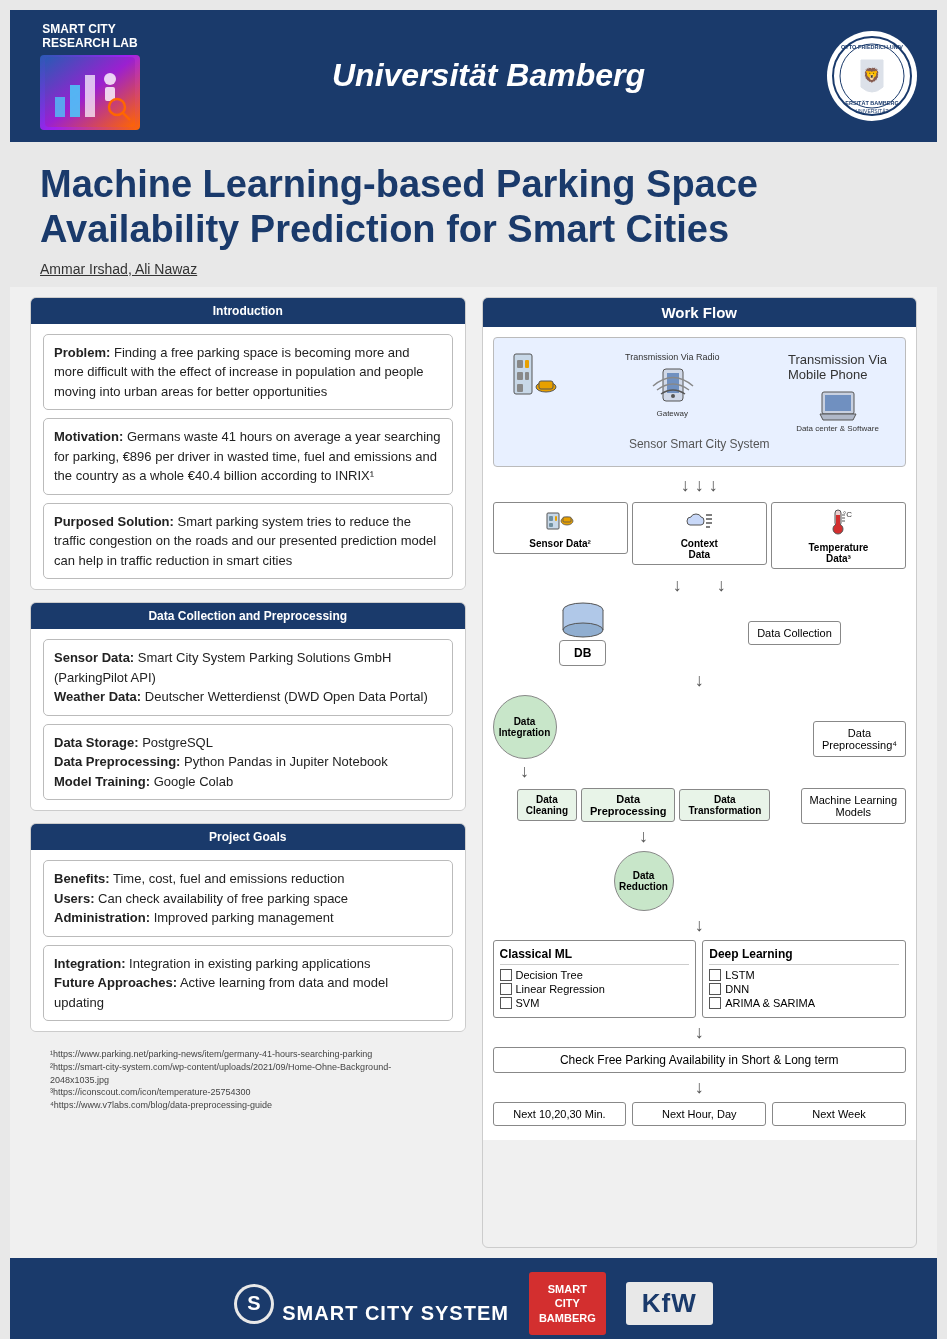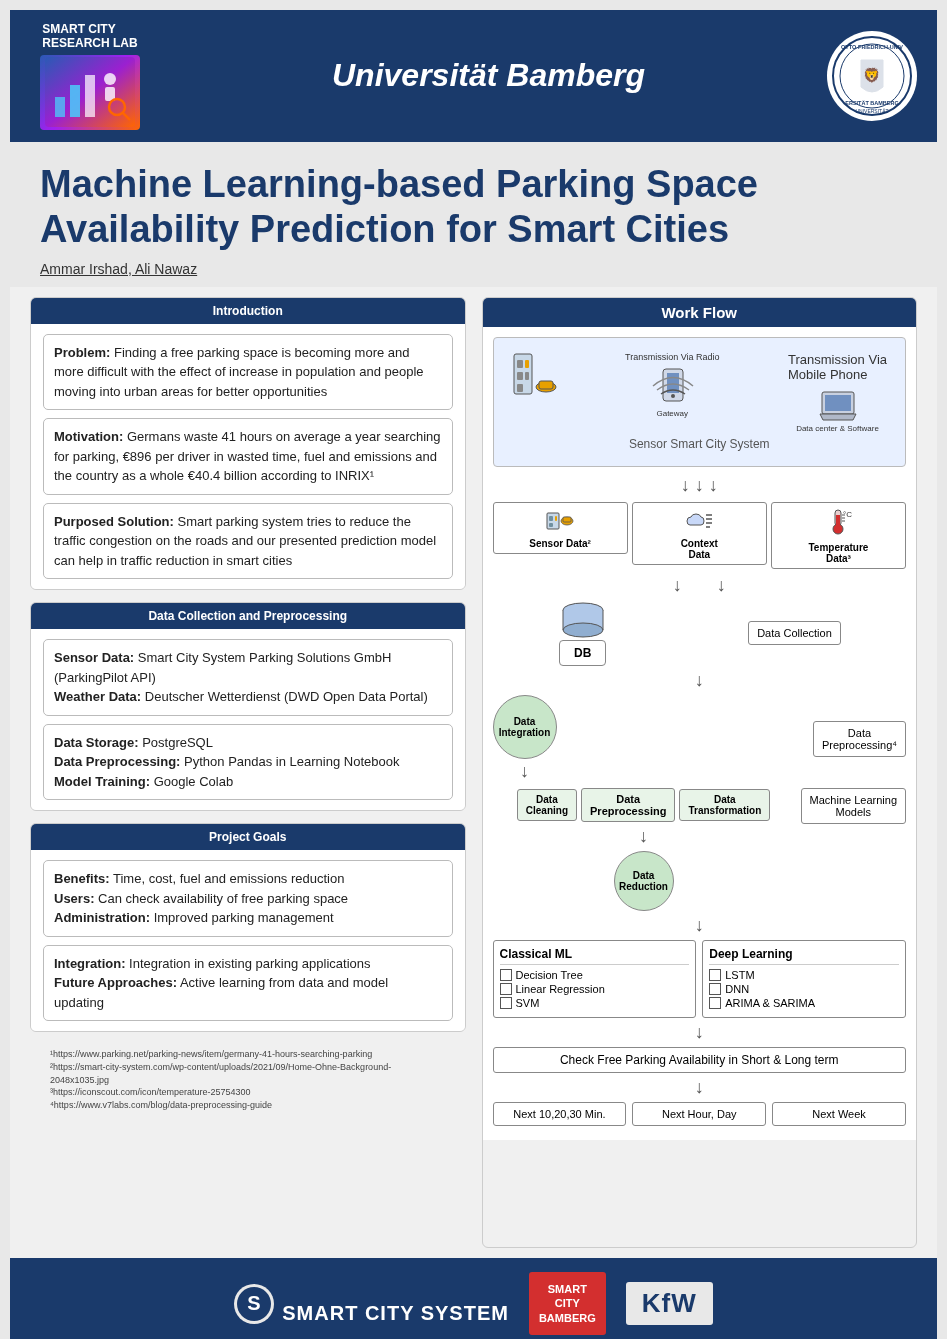--- a/index.html
+++ b/index.html
@@ -484,21 +484,21 @@
 
       <div class="section-box">
         <div class="section-header">Data Collection and Preprocessing</div>
         <div class="section-content">
           <div class="content-block">
             <span class="bold">Sensor Data:</span><span> Smart City System Parking Solutions GmbH (ParkingPilot API)</span><br>
             <span class="bold">Weather Data:</span><span> Deutscher Wetterdienst (DWD Open Data Portal)</span>
           </div>
           <div class="content-block">
             <span class="bold">Data Storage:</span><span> PostgreSQL</span><br>
-            <span class="bold">Data Preprocessing:</span><span> Python Pandas in Learning Notebook</span><br>
+            <span class="bold">Data Preprocessing:</span><span> Python Pandas in Jupiter Notebook</span><br>
             <span class="bold">Model Training:</span><span> Google Colab</span>
           </div>
         </div>
       </div>
 
       <div class="section-box">
         <div class="section-header">Project Goals</div>
         <div class="section-content">
           <div class="content-block">
             <span class="bold">Benefits:</span><span>  Time, cost, fuel and emissions reduction</span><br>

